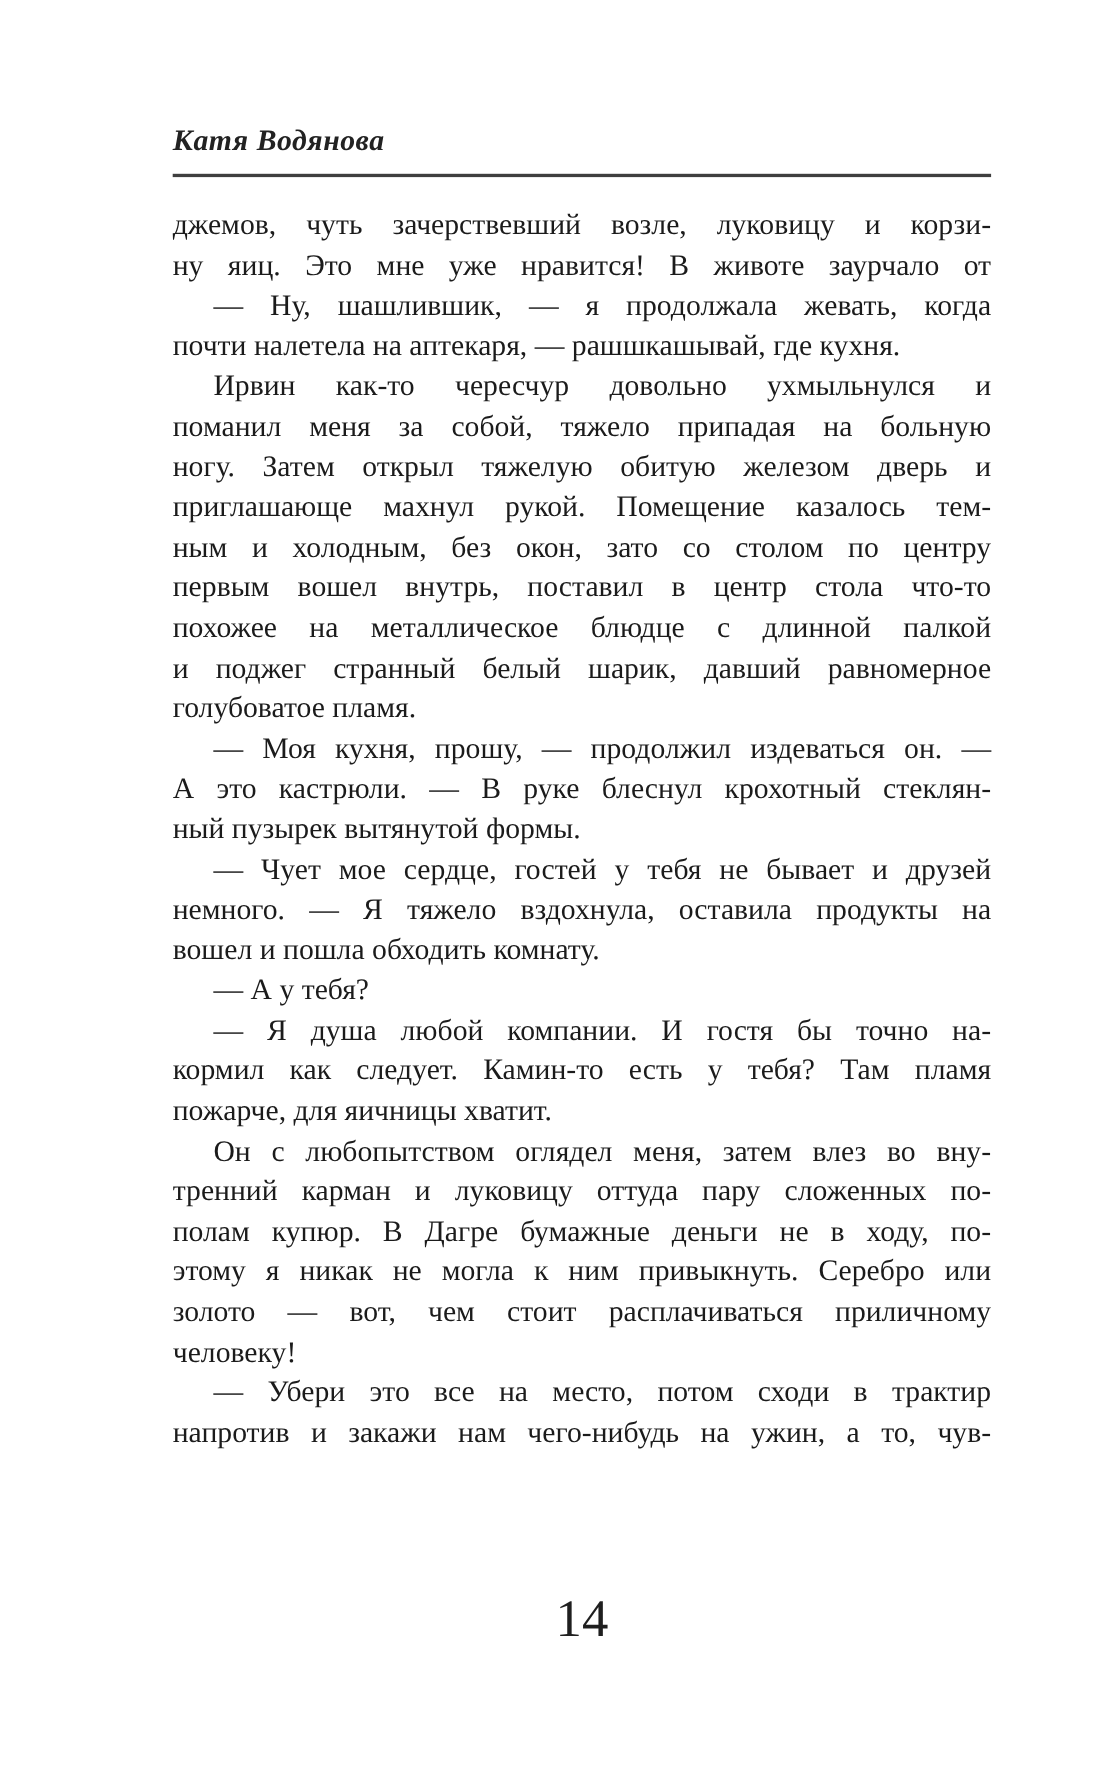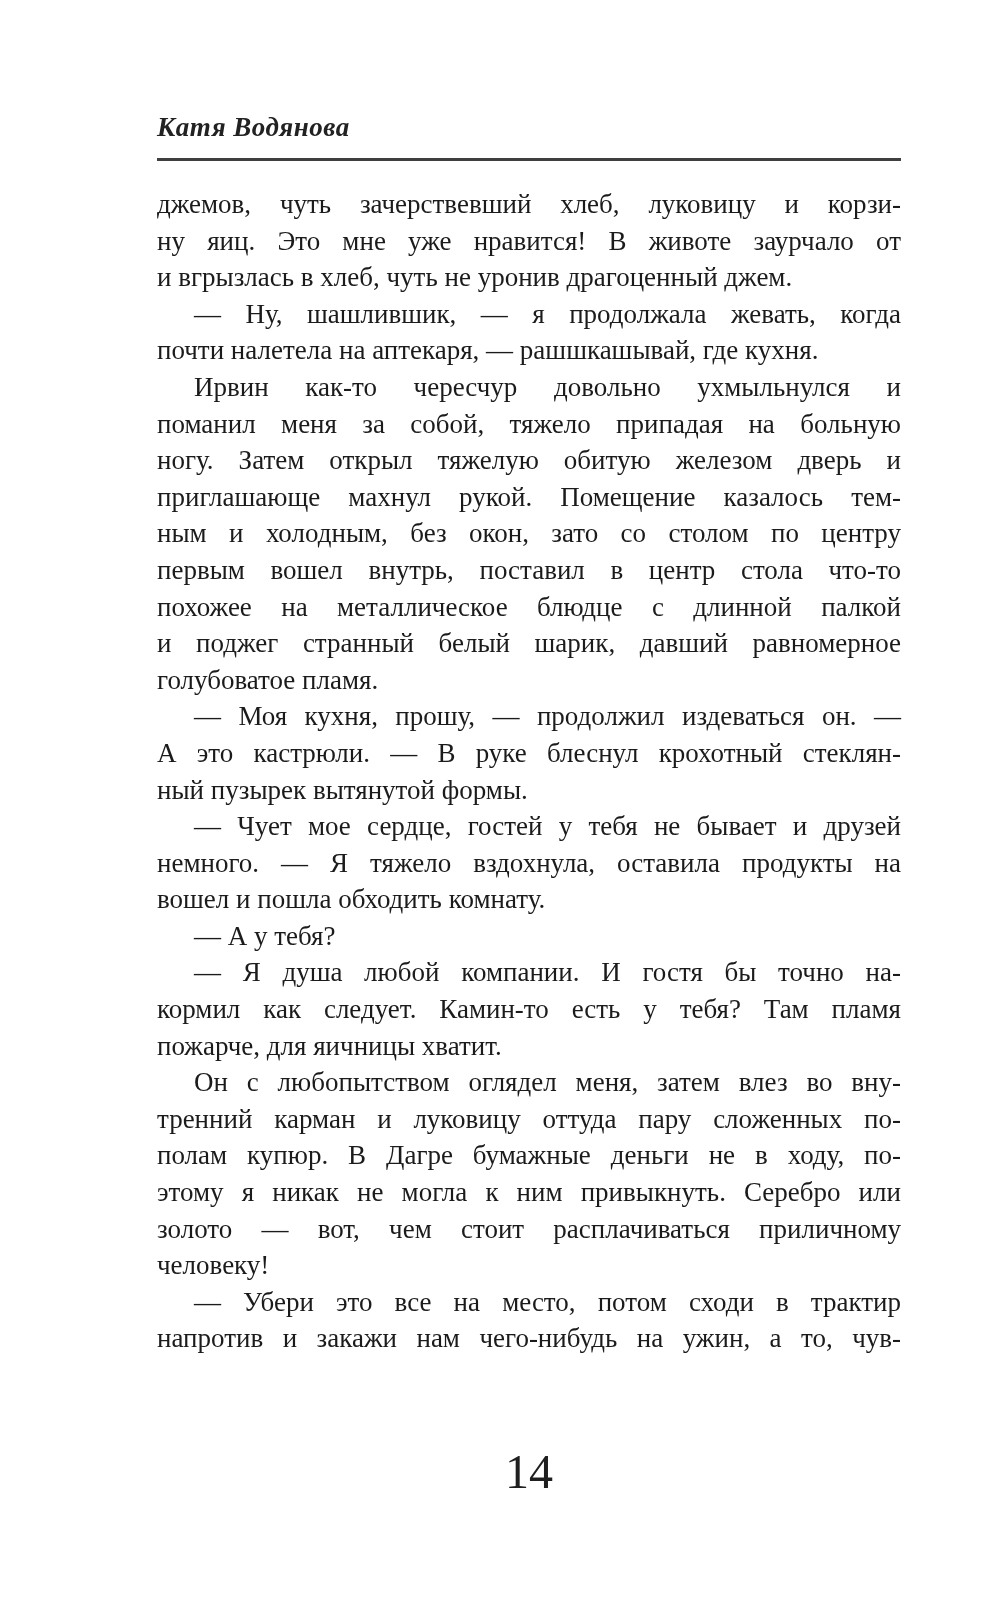--- a/index.html
+++ b/index.html
@@ -71,23 +71,22 @@
 </head>
 <body>
 
 <div class="page">
 
   <div class="running-header">Катя Водянова</div>
 
   <div class="header-rule"></div>
 
   <div class="page-body">
-      <div class="line">джемов, чуть зачерствевший хлеб, луковицу и корзи-</div>
+      <div class="line">джемов, чуть зачерствевший возле, луковицу и корзи-</div>
       <div class="line">ну яиц. Это мне уже нравится! В животе заурчало от</div>
-      <div class="line para-end">и вгрызлась в хлеб, чуть не уронив драгоценный джем.</div>
       <div class="line indent">— Ну, шашлившик, — я продолжала жевать, когда</div>
       <div class="line para-end">почти налетела на аптекаря, — рашшкашывай, где кухня.</div>
       <div class="line indent">Ирвин как-то чересчур довольно ухмыльнулся и</div>
       <div class="line">поманил меня за собой, тяжело припадая на больную</div>
       <div class="line">ногу. Затем открыл тяжелую обитую железом дверь и</div>
       <div class="line">приглашающе махнул рукой. Помещение казалось тем-</div>
       <div class="line">ным и холодным, без окон, зато со столом по центру</div>
       <div class="line">первым вошел внутрь, поставил в центр стола что-то</div>
       <div class="line">похожее на металлическое блюдце с длинной палкой</div>
       <div class="line">и поджег странный белый шарик, давший равномерное</div>

